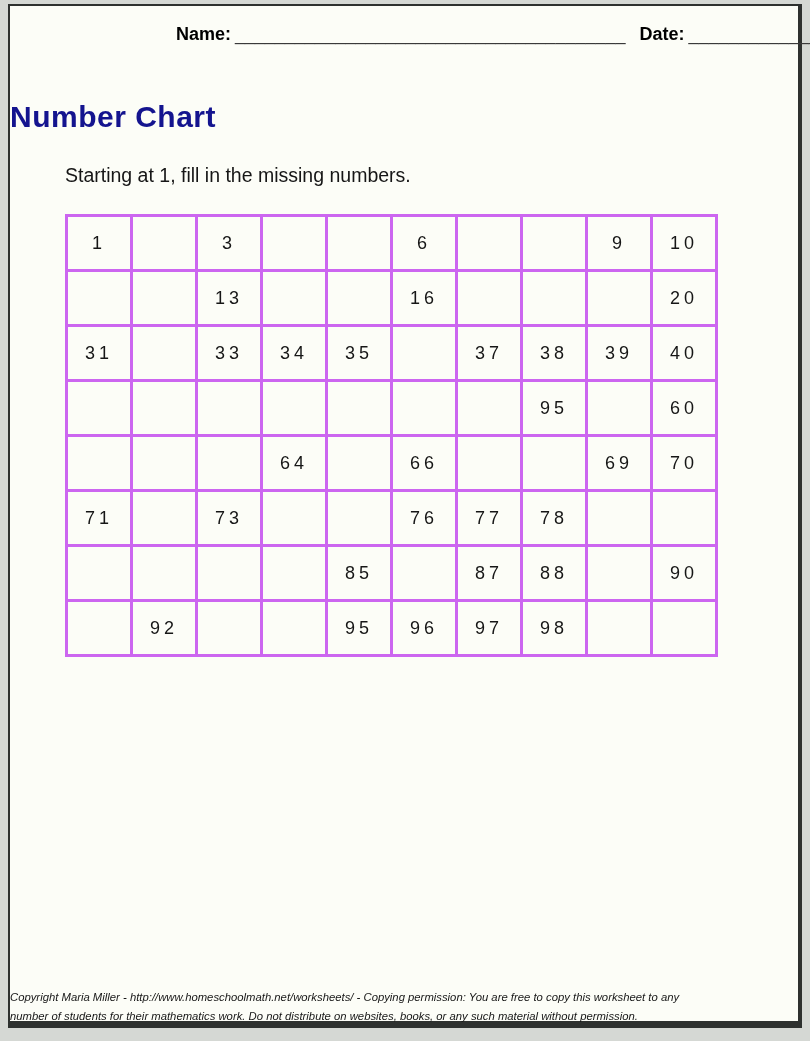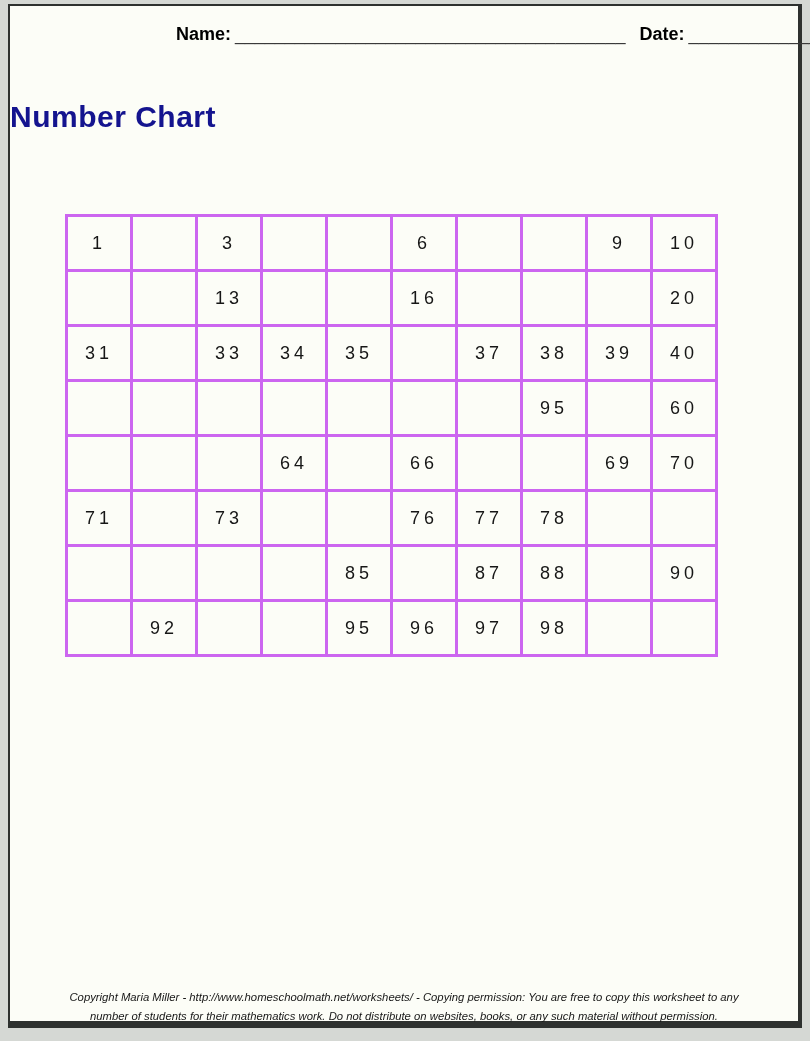--- a/index.html
+++ b/index.html
@@ -49,35 +49,36 @@
     width:65px;height:55px;
     border:3px solid var(--grid-border);
     text-align:center;vertical-align:middle;
     font-size:18px;letter-spacing:0.22em;
     color:#161616;
     background:transparent;
     padding:0;
   }
   .footer{
     position:absolute;top:982px;left:0;width:100%;
-    text-align:center;font-style:italic;
+    font-style:italic;
     font-size:11.3px;line-height:1.65;color:#161616;
   }
 </style>
 </head>
 <body>
 
 <div class="page">
 
   <div class="header">
     <span class="label">Name:</span><span class="fill-line">_______________________________________</span><span class="label date-label">Date:</span><span class="fill-line">______________</span>
   </div>
 
   <h1 class="title">Number Chart</h1>
 
+  <p class="instruction">Starting at 1, fill in the missing numbers.</p>
 
   <table class="grid">
     <tbody>
         <tr>
           <td>1</td>
           <td></td>
           <td>3</td>
           <td></td>
           <td></td>
           <td>6</td>

